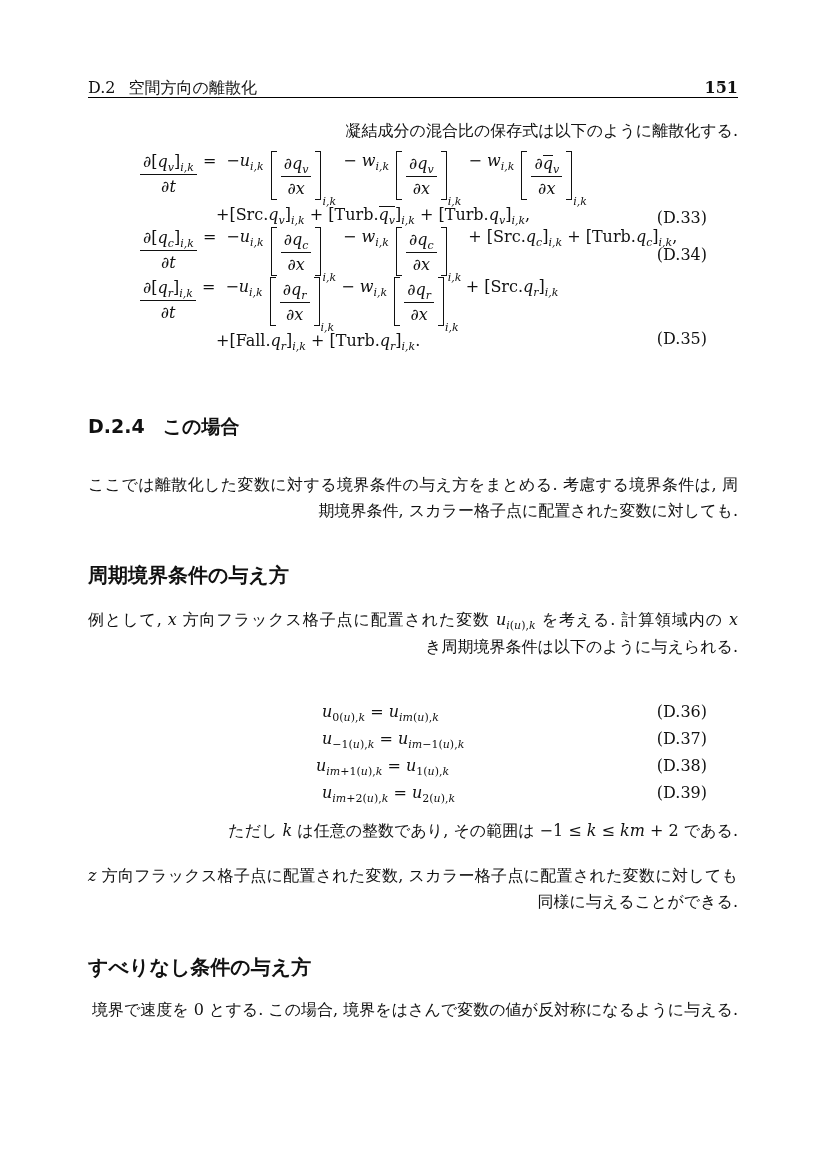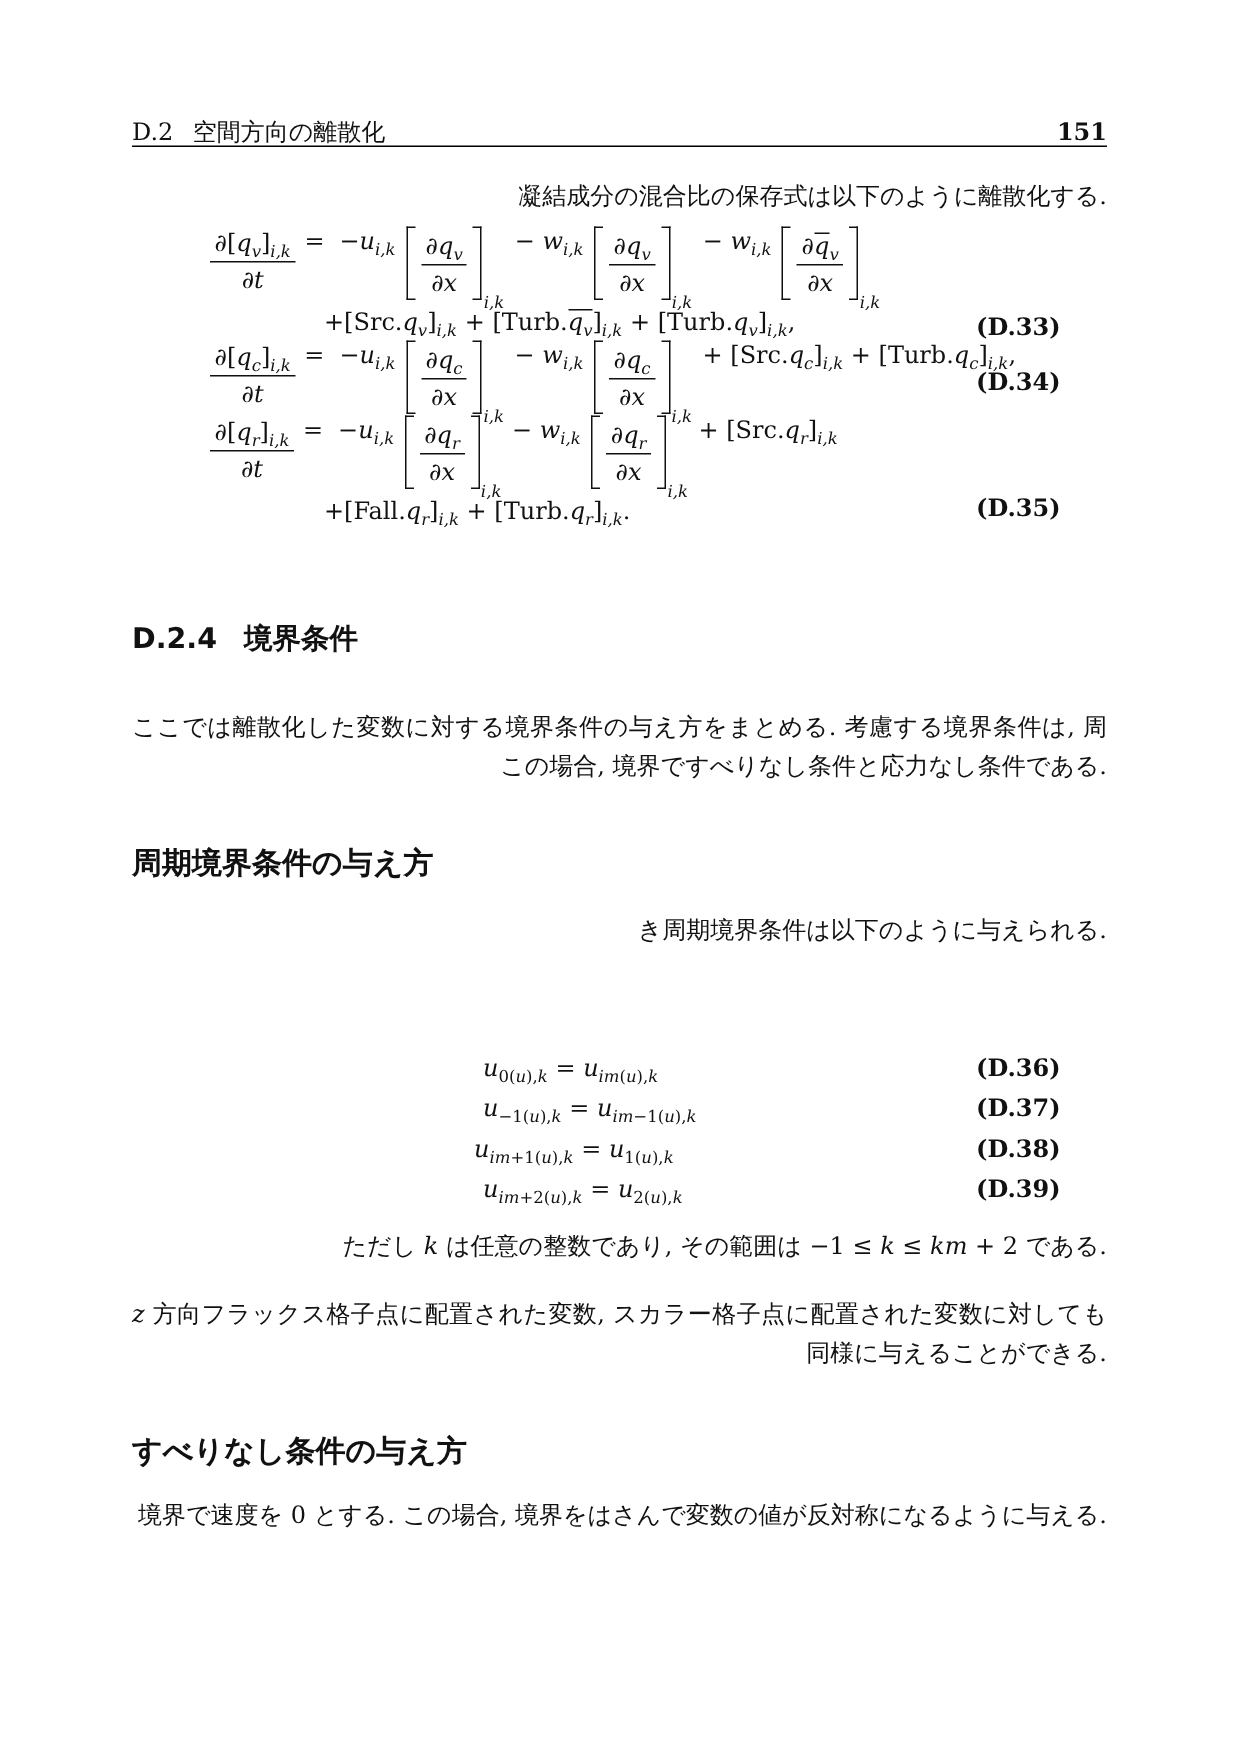--- a/index.html
+++ b/index.html
@@ -33,21 +33,21 @@
   .frac .num{padding:1px 3px 3px;border-bottom:1px solid #111;}
   .frac .den{padding-top:2px;}
   .bfrac{display:inline-flex;align-items:stretch;margin:0 3px;}
   .bk{width:5px;}
   .bk.l{border-left:1.2px solid #111;border-top:1.2px solid #111;border-bottom:1.2px solid #111;}
   .bk.r{border-right:1.2px solid #111;border-top:1.2px solid #111;border-bottom:1.2px solid #111;}
   .bfrac .frac{padding:2px 4px;}
   .bsub{align-self:flex-end;font-size:11px;font-style:italic;transform:translateY(8px);margin-left:1px;}
   .tok{margin:0 4px;}
   .rel{margin:0 6px;}
-  .eqlabel{position:absolute;right:119px;font-size:16px;line-height:26px;font-weight:bold;}
+  .eqlabel{position:absolute;right:119px;font-size:16px;line-height:26px;}
   .bar{display:inline-block;border-top:1px solid #111;line-height:1.05;}
   i{font-style:italic;}
 </style>
 </head>
 <body>
 
 <div class="abs runhead">
   <span>
     <span>D.2</span><span class="rh-title">空間方向の離散化</span>
   </span>
@@ -156,31 +156,32 @@
     <span class="bk r"></span>
     <span class="bsub">i,k</span>
   </span>
   <span class="tok">+ [Src.<i>q</i><sub><i>r</i></sub>]<sub><i>i,k</i></sub></span>
 </div>
 
 <div class="eqline" style="left:216px;top:328px">+[Fall.<i>q</i><sub><i>r</i></sub>]<sub><i>i,k</i></sub> + [Turb.<i>q</i><sub><i>r</i></sub>]<sub><i>i,k</i></sub>.</div>
 <div class="eqlabel" style="top:326px">(D.35)</div>
 
 <div class="abs sec-head">
-  <span class="sec-num">D.2.4</span><span>境界条件</span>
+  <span class="sec-num">D.2.4</span><span>この場合</span>
 </div>
 
 <div class="abs para" style="top:472px">
   <div class="jline">ここでは離散化した変数に対する境界条件の与え方をまとめる. 考慮する境界条件は, 周</div>
-  <div class="lastline">この場合, 境界ですべりなし条件と応力なし条件である.</div>
+  <div class="lastline">期境界条件, スカラー格子点に配置された変数に対しても.</div>
 </div>
 
 <div class="abs sub-head" style="top:564px">周期境界条件の与え方</div>
 
 <div class="abs para" style="top:606px;line-height:27px">
+  <div class="jline">例として, <i>x</i> 方向フラックス格子点に配置された変数 <i>u</i><sub><i>i</i>(<i>u</i>),<i>k</i></sub> を考える. 計算領域内の <i>x</i></div>
   <div class="lastline">き周期境界条件は以下のように与えられる.</div>
 </div>
 
 <div class="eqline" style="left:322px;top:699px"><i>u</i><sub>0(<i>u</i>),<i>k</i></sub> = <i>u</i><sub><i>im</i>(<i>u</i>),<i>k</i></sub></div>
 <div class="eqlabel" style="top:699px">(D.36)</div>
 <div class="eqline" style="left:322px;top:726px"><i>u</i><sub>−1(<i>u</i>),<i>k</i></sub> = <i>u</i><sub><i>im</i>−1(<i>u</i>),<i>k</i></sub></div>
 <div class="eqlabel" style="top:726px">(D.37)</div>
 <div class="eqline" style="left:316px;top:753px"><i>u</i><sub><i>im</i>+1(<i>u</i>),<i>k</i></sub> = <i>u</i><sub>1(<i>u</i>),<i>k</i></sub></div>
 <div class="eqlabel" style="top:753px">(D.38)</div>
 <div class="eqline" style="left:322px;top:780px"><i>u</i><sub><i>im</i>+2(<i>u</i>),<i>k</i></sub> = <i>u</i><sub>2(<i>u</i>),<i>k</i></sub></div>

